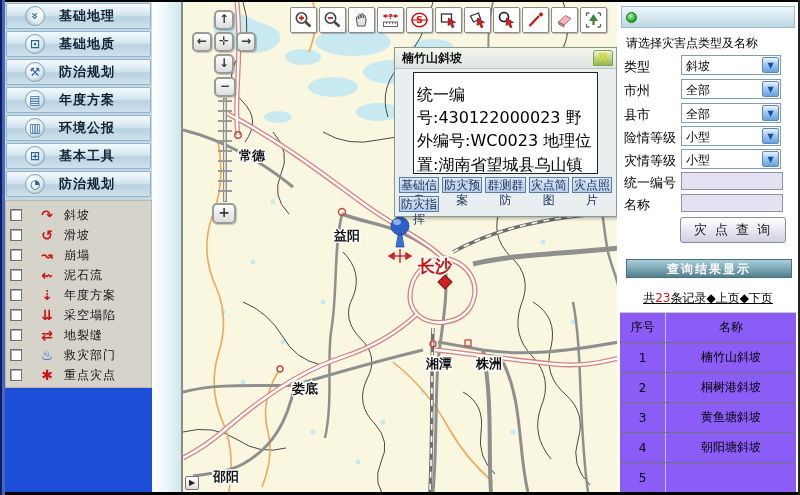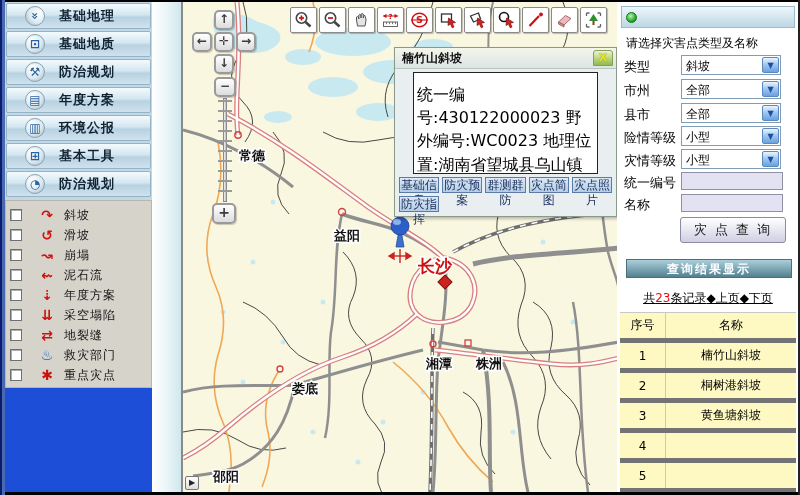--- a/index.html
+++ b/index.html
@@ -111,21 +111,21 @@
   #results-bar { position:absolute; left:8px; top:257px; width:166px; height:19px;
     background:linear-gradient(#aacfda,#53808f); border:1px solid #4a707e;
     color:#fff; font-size:12px; font-weight:bold; text-align:center; line-height:18px;
     letter-spacing:2px; }
   #record-line { position:absolute; left:0; top:288px; width:180px; text-align:center;
     font-size:12px; color:#000;text-decoration:underline; }
   #record-count { color:#dd1111; }
   .pager { cursor:pointer; }
 
   #result-table { position:absolute; left:2px; top:310px; width:176px; border-top:1px solid #c8c8c8; }
-  .t-row { display:flex; height:30px; border-bottom:5px solid #737373; background:#fef9c3; }
+  .t-row { display:flex; height:30px; border-bottom:1px solid #737373; background:#8b5cf6; }
   .t-c1 { width:46px; border-right:1px solid #c8c8c8; font-size:12px; color:#000;
     display:flex; align-items:center; justify-content:center; }
   .t-c2 { flex:1; font-size:12px; color:#000; display:flex; align-items:center; justify-content:center; }
   .t-row.head .t-c1, .t-row.head .t-c2 { color:#000; }
   .t-row.data { cursor:pointer; }
 </style>
 </head>
 <body>
 
 <div id="page">
@@ -491,20 +491,21 @@
         <div class="t-row data">
           <div class="t-c1">2</div>
           <div class="t-c2">桐树港斜坡</div>
         </div>
         <div class="t-row data">
           <div class="t-c1">3</div>
           <div class="t-c2">黄鱼塘斜坡</div>
         </div>
         <div class="t-row data">
           <div class="t-c1">4</div>
+          <div class="t-c2">朝阳塘斜坡</div>
         </div>
         <div class="t-row data">
           <div class="t-c1">5</div>
         </div>
       </div>
   </div>
 
   <div class="edge" id="edge-top"></div>
   <div class="edge" id="edge-bottom"></div>
   <div class="edge" id="edge-left1"></div>

